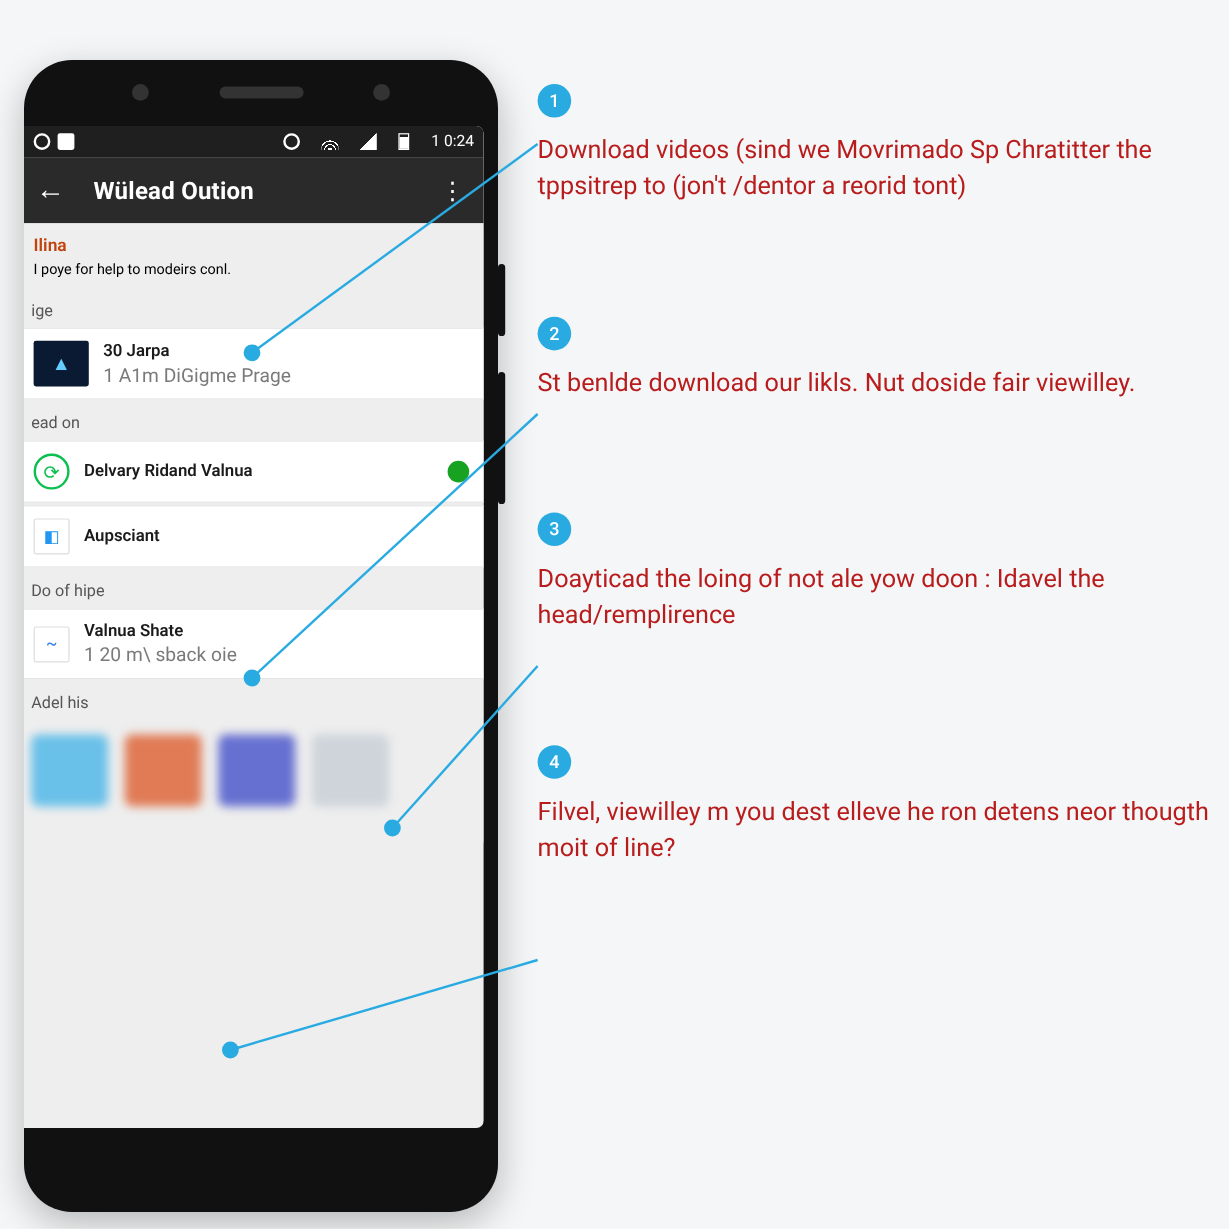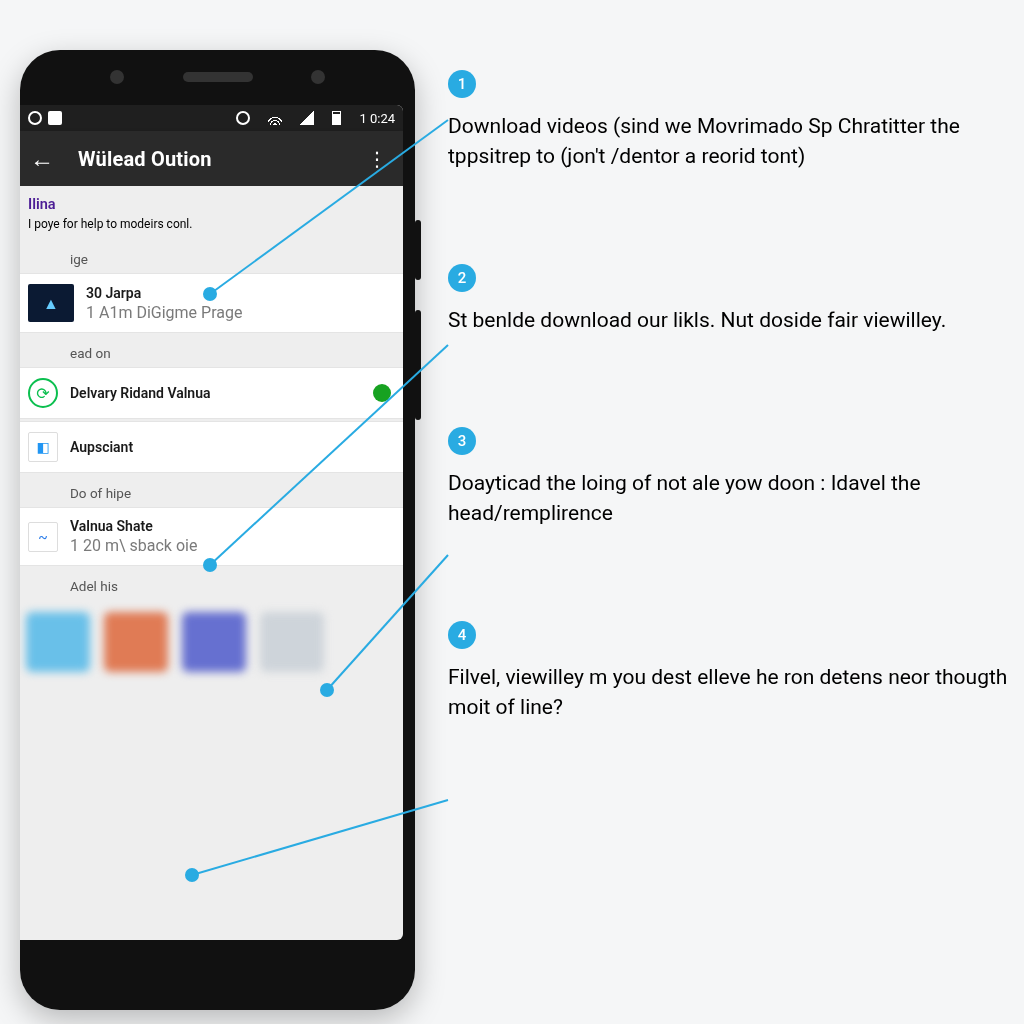--- a/index.html
+++ b/index.html
@@ -127,33 +127,32 @@
     cursor: pointer;
     letter-spacing: 0;
   }
 
   
   .content { background: #eeeeee; }
 
   .section-hd {
     padding: 10px 28px 4px 8px;
     font-size: 14.5px;
-    color: #4c1d95;
+    color: #c2410c;
     font-weight: 600;
   }
   .section-sub {
     padding: 0 12px 10px 8px;
     font-size: 12px;
     color: #000000;
   }
   .subheader {
     padding: 10px 12px 6px 6px;
     font-size: 13.5px;
     color: #555;
-    margin-left: 44px;
   }
 
   .card {
     background: #fff;
     display: flex;
     align-items: center;
     padding: 10px 12px 10px 8px;
     gap: 12px;
     border-top: 1px solid #e4e4e4;
     border-bottom: 1px solid #e4e4e4;
@@ -224,21 +223,21 @@
     background: #29abe2;
     color: #fff;
     display: flex; align-items: center; justify-content: center;
     font-size: 15px;
     font-weight: 500;
     margin-bottom: 14px;
   }
   .step p {
     font-size: 21px;
     line-height: 1.42;
-    color: #000000;
+    color: #b91c1c;
   }
 
   
   svg.overlay {
     position: absolute;
     left: 0; top: 0;
     width: 1024px; height: 1024px;
     pointer-events: none;
   }
 </style>

